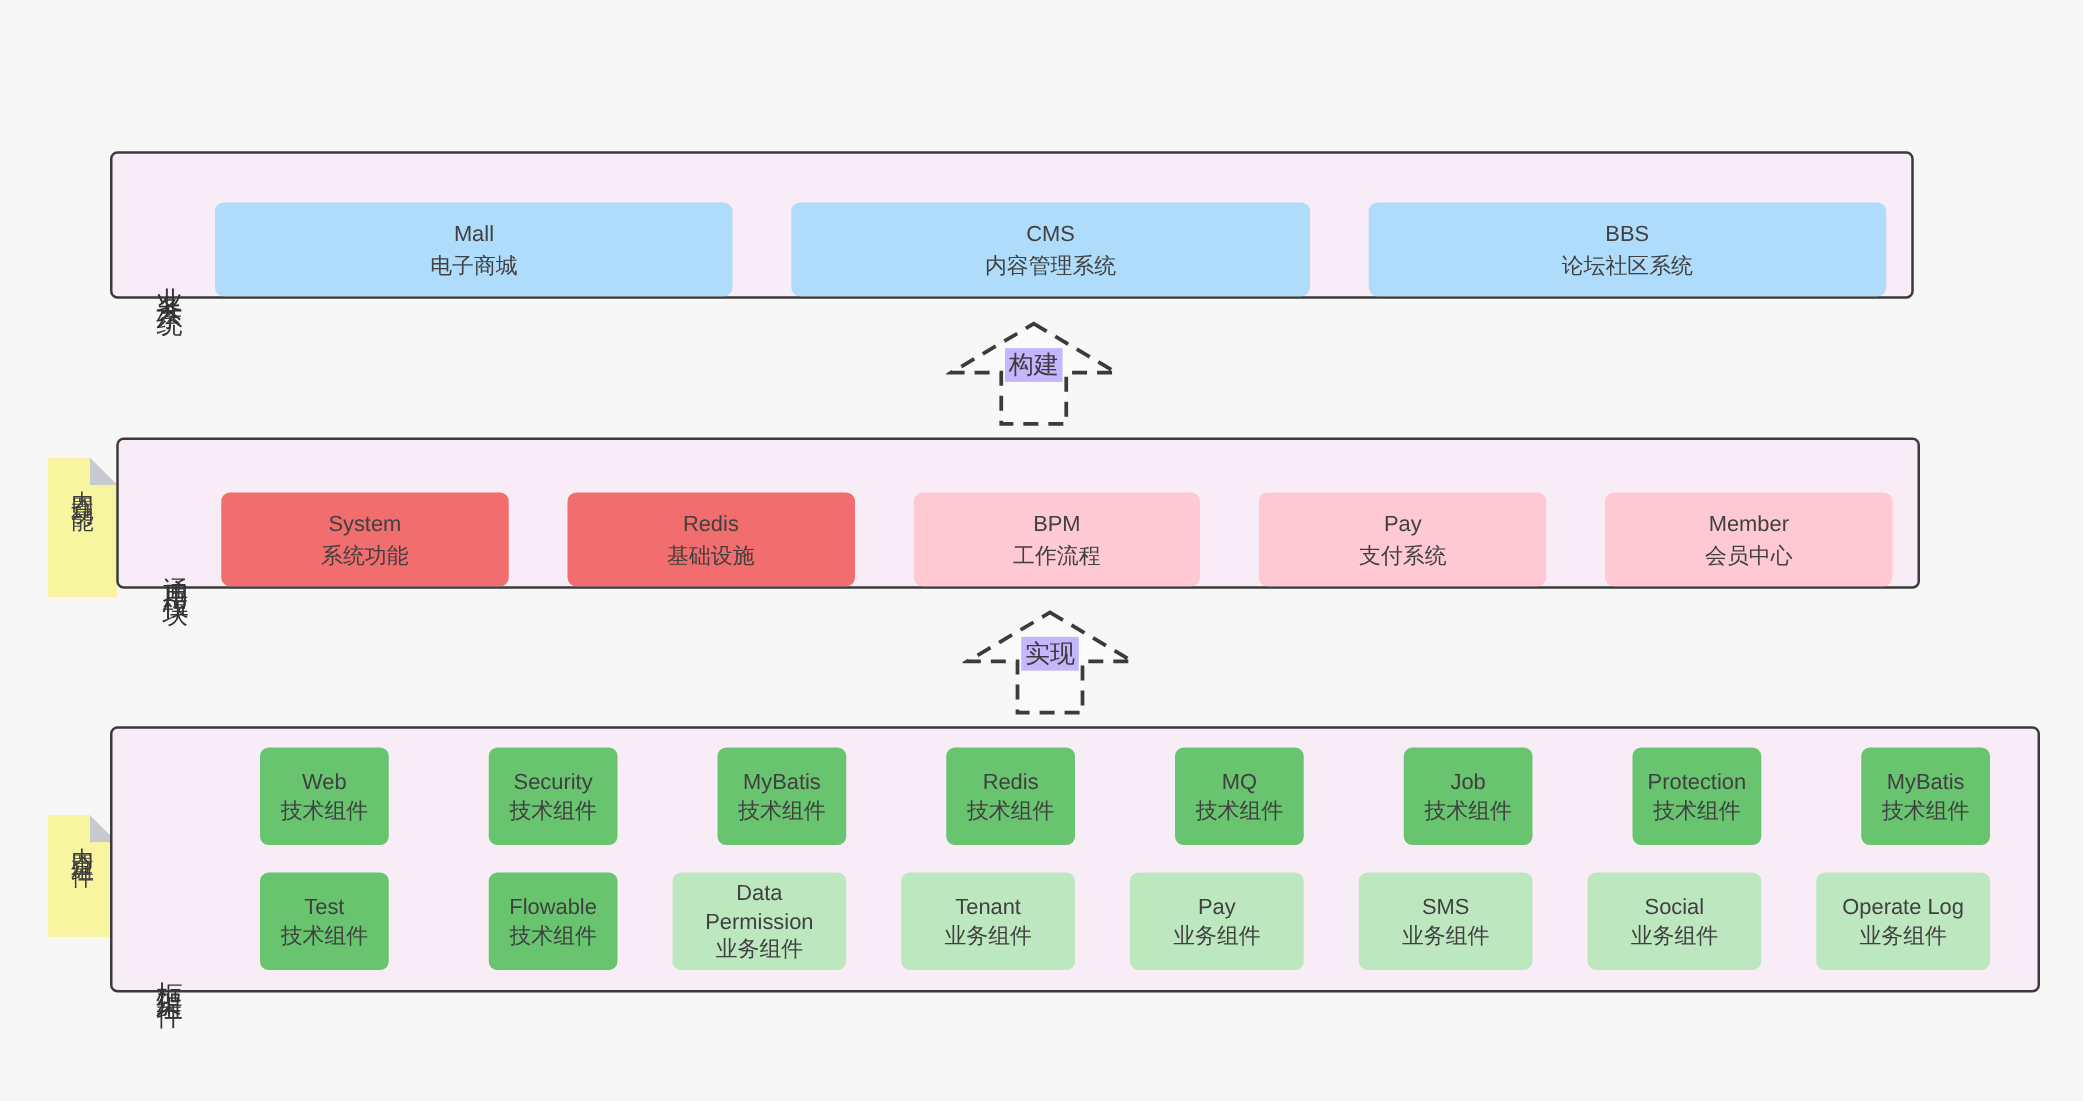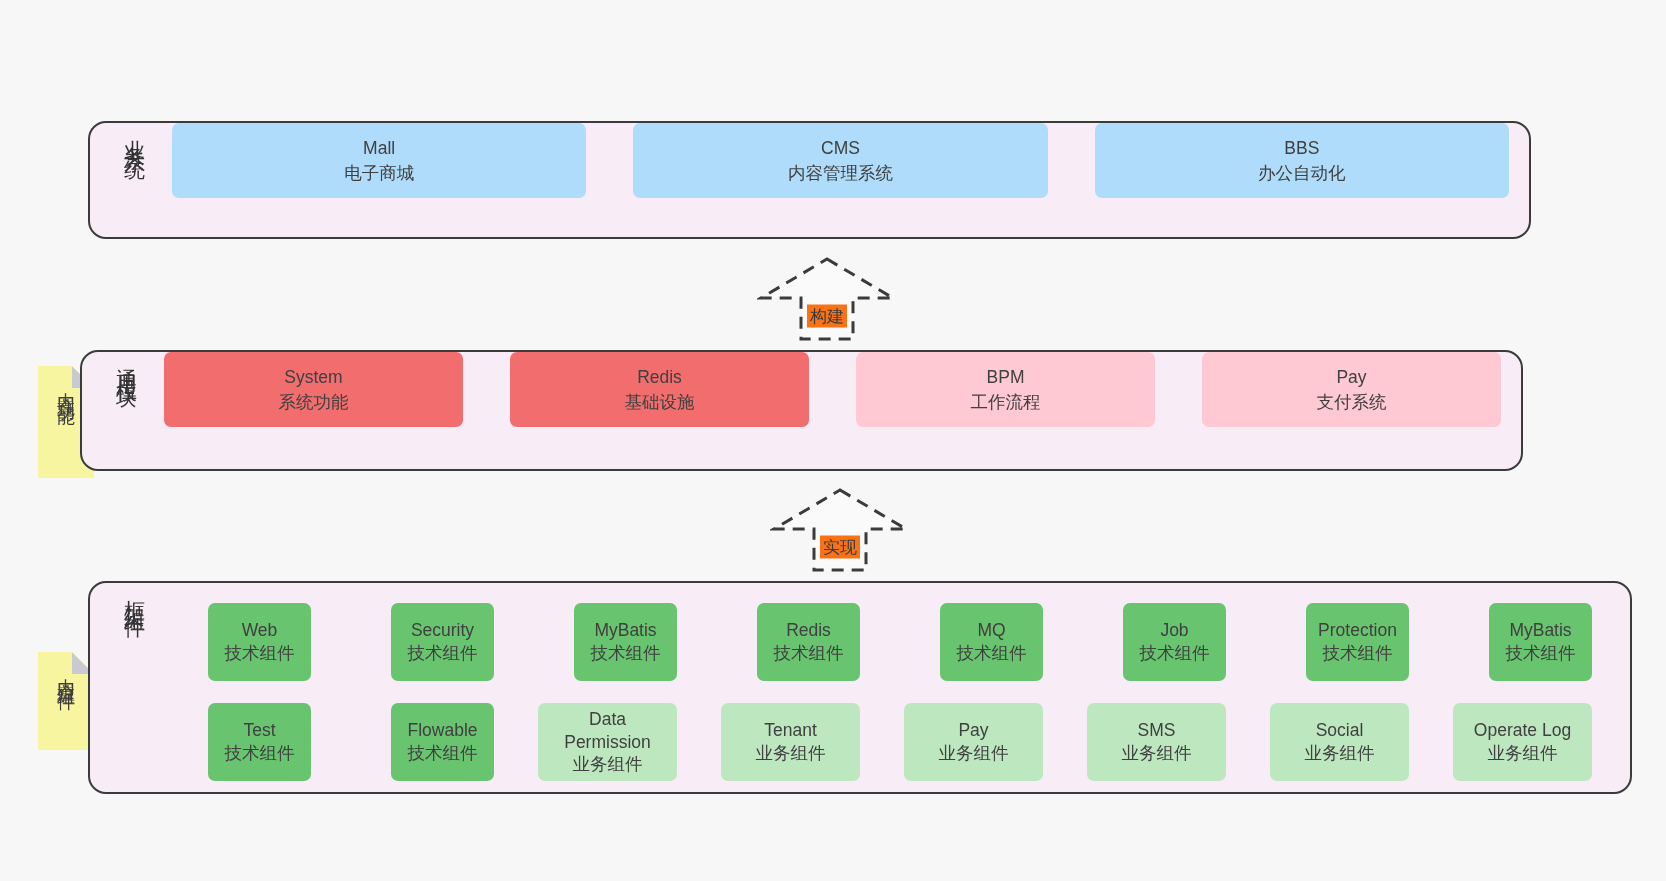--- a/index.html
+++ b/index.html
@@ -10,25 +10,25 @@
     font-family:"Liberation Sans", sans-serif;
     color:var(--text,#404040);
     overflow:hidden;
   }
 
   
   .band {
     position:absolute; z-index:1;
     background:var(--band-bg,#f8edf6);
     border:2px solid var(--band-border,#3b3b3b);
-    border-radius:18px;
-    display:flex; align-items:flex-start;padding-left:16px;
+    border-radius:6px;
+    display:flex; align-items:flex-end;padding-left:16px;
   }
   .band1 { left:88px;  top:121px; width:1443px; height:118px; }
-  .band2 { left:80px;  top:350px; width:1443px; height:121px; }
+  .band2 { left:93px;  top:350px; width:1443px; height:121px; }
   .band3 { left:88px;  top:581px; width:1544px; height:213px; }
 
   .band-title { width:58px; flex:none; display:flex; align-items:center; justify-content:center; }
   .band-title span {
     writing-mode:vertical-rl; text-orientation:upright;
     font-size:21px; letter-spacing:6px; color:#333; line-height:1;
   }
 
   .row { flex:1; display:flex; align-items:center; gap:47px; margin:0 20px 0 8px; }
   .box {
@@ -67,43 +67,43 @@
   }
   .note1 { left:38px; top:366px; width:56px; height:112px; }
   .note2 { left:38px; top:652px; width:56px; height:98px; }
 
   
   .arrow { position:absolute; z-index:1; width:140px; height:86px; }
   .arrow1 { left:757px; top:256px; }
   .arrow2 { left:770px; top:487px; }
   .arrow svg { display:block; }
   .arrow-label {
-    position:absolute; left:50%; top:60px; transform:translate(-50%,-50%);
-    background:#f97316; padding:0 3px; font-size:17px; color:#3b3b3b; white-space:nowrap;
+    position:absolute; left:50%; top:36px; transform:translate(-50%,-50%);
+    background:#c4b5fd; padding:0 3px; font-size:20px; color:#3b3b3b; white-space:nowrap;
   }
 </style>
 </head>
 <body>
 
 <div class="band band1">
   <div class="band-title">
     <span>业务系统</span>
   </div>
   <div class="row">
     <div class="box v-blue">
       <div class="box-name">Mall</div>
       <div class="box-sub">电子商城</div>
     </div>
     <div class="box v-blue">
       <div class="box-name">CMS</div>
       <div class="box-sub">内容管理系统</div>
     </div>
     <div class="box v-blue">
       <div class="box-name">BBS</div>
-      <div class="box-sub">办公自动化</div>
+      <div class="box-sub">论坛社区系统</div>
     </div>
   </div>
 </div>
 
 <div class="arrow arrow1">
   <svg width="140" height="86" viewBox="0 0 140 86">
     <path d="M70 3 L136 42 L96 42 L96 83 L44 83 L44 42 L4 42 Z" fill="#fafafa" stroke="#3b3b3b" stroke-width="3" stroke-dasharray="12 8"></path>
   </svg>
   <span class="arrow-label">构建</span>
 </div>
@@ -127,20 +127,24 @@
       <div class="box-sub">基础设施</div>
     </div>
     <div class="box v-pink">
       <div class="box-name">BPM</div>
       <div class="box-sub">工作流程</div>
     </div>
     <div class="box v-pink">
       <div class="box-name">Pay</div>
       <div class="box-sub">支付系统</div>
     </div>
+    <div class="box v-pink">
+      <div class="box-name">Member</div>
+      <div class="box-sub">会员中心</div>
+    </div>
   </div>
 </div>
 
 <div class="arrow arrow2">
   <svg width="140" height="86" viewBox="0 0 140 86">
     <path d="M70 3 L136 42 L96 42 L96 83 L44 83 L44 42 L4 42 Z" fill="#fafafa" stroke="#3b3b3b" stroke-width="3" stroke-dasharray="12 8"></path>
   </svg>
   <span class="arrow-label">实现</span>
 </div>
 

